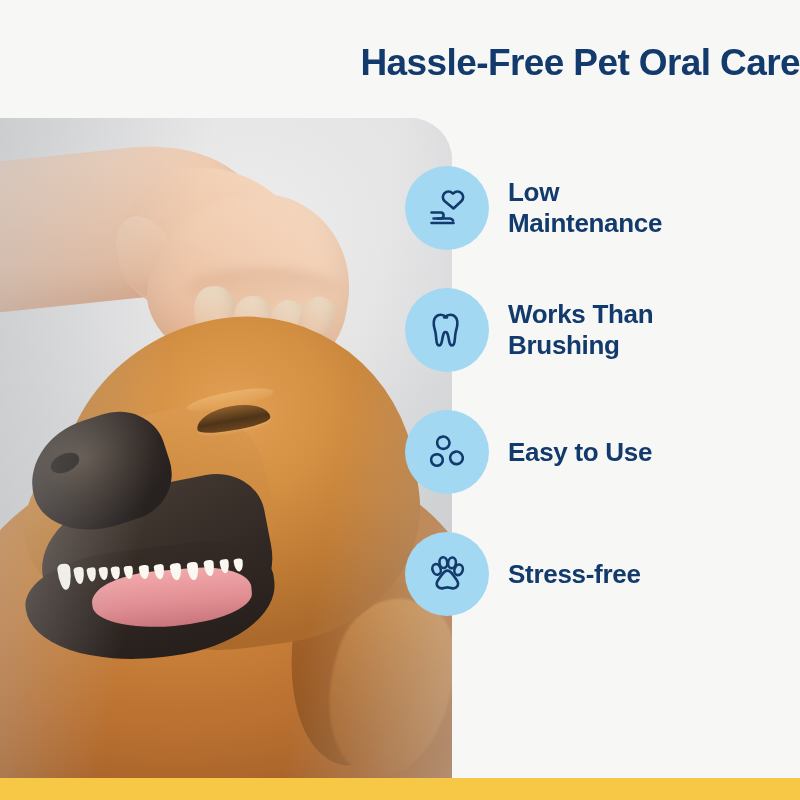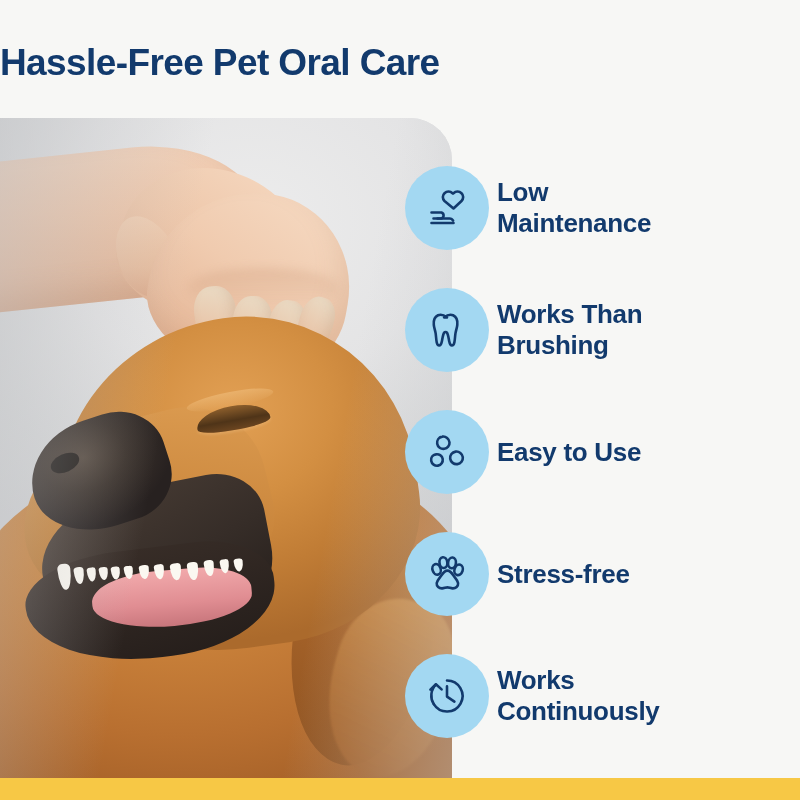--- a/index.html
+++ b/index.html
@@ -19,21 +19,21 @@
     background: #f7f7f5;
     overflow: hidden;
   }
 
   
   #page-title {
     position: absolute;
     left: 0;
     top: 40px;
     width: 800px;
-    text-align: left;
+    text-align: right;
     font-size: 37px;
     line-height: 46px;
     font-weight: bold;
     letter-spacing: -0.6px;
     color: #123a6d;
   }
 
   
   #photo {
     position: absolute;
@@ -247,21 +247,21 @@
     display: flex;
     align-items: center;
     justify-content: center;
   }
   .feature-icon svg {
     display: block;
     width: 48px;
     height: 48px;
   }
   .feature-label {
-    margin-left: 8px;
+    margin-left: 19px;
     font-size: 26px;
     line-height: 31px;
     font-weight: bold;
     letter-spacing: -0.3px;
     color: #123a6d;
     white-space: pre-line;
   }
 
   
   #bottom-bar {
@@ -366,30 +366,18 @@
           <ellipse cx="13.6" cy="19.4" rx="4.1" ry="5.4" transform="rotate(-18 13.6 19.4)"></ellipse>
           <ellipse cx="20.4" cy="12.6" rx="3.9" ry="5.4" transform="rotate(-7 20.4 12.6)"></ellipse>
           <ellipse cx="29.0" cy="12.9" rx="3.9" ry="5.4" transform="rotate(7 29 12.9)"></ellipse>
           <ellipse cx="35.6" cy="19.8" rx="4.1" ry="5.4" transform="rotate(18 35.6 19.8)"></ellipse>
           <path d="M24.4 20.6 c3 0 4.6 2.5 6.3 5.3 c1.5 2.4 4.1 4.3 4.4 7.3 c0.3 3.2-2.4 5.3-5.4 5.2 c-2.1-0.1-3.6-1-5.3-1 c-1.7 0-3.2 0.9-5.3 1 c-3 0.1-5.7-2-5.4-5.2 c0.3-3 2.9-4.9 4.4-7.3 c1.7-2.8 3.3-5.3 6.3-5.3 Z"></path>
         </svg>
       </span>
       <span class="feature-label">Stress-free</span>
     </div>
 
-    <div class="feature" style="top:536px;">
-      <span class="feature-icon">
-        <svg viewBox="0 0 48 48" fill="none" stroke="#123a6d" stroke-width="2.6" stroke-linecap="round" stroke-linejoin="round">
-          <path d="M24 8.5 a15.5 15.5 0 1 1 -13.2 23.6"></path>
-          <path d="M10.8 32.1 a15.5 15.5 0 0 1 2.1-19.4"></path>
-          <path d="M7.4 17.6 L12.9 12.3 L18.6 17.4"></path>
-          <path d="M24 14.4 V24.6 L31.4 29.6"></path>
-        </svg>
-      </span>
-      <span class="feature-label">Works
-Continuously</span>
-    </div>
 
   </div>
 
   <div id="bottom-bar"></div>
 
 </div>
 
 </body></html>

